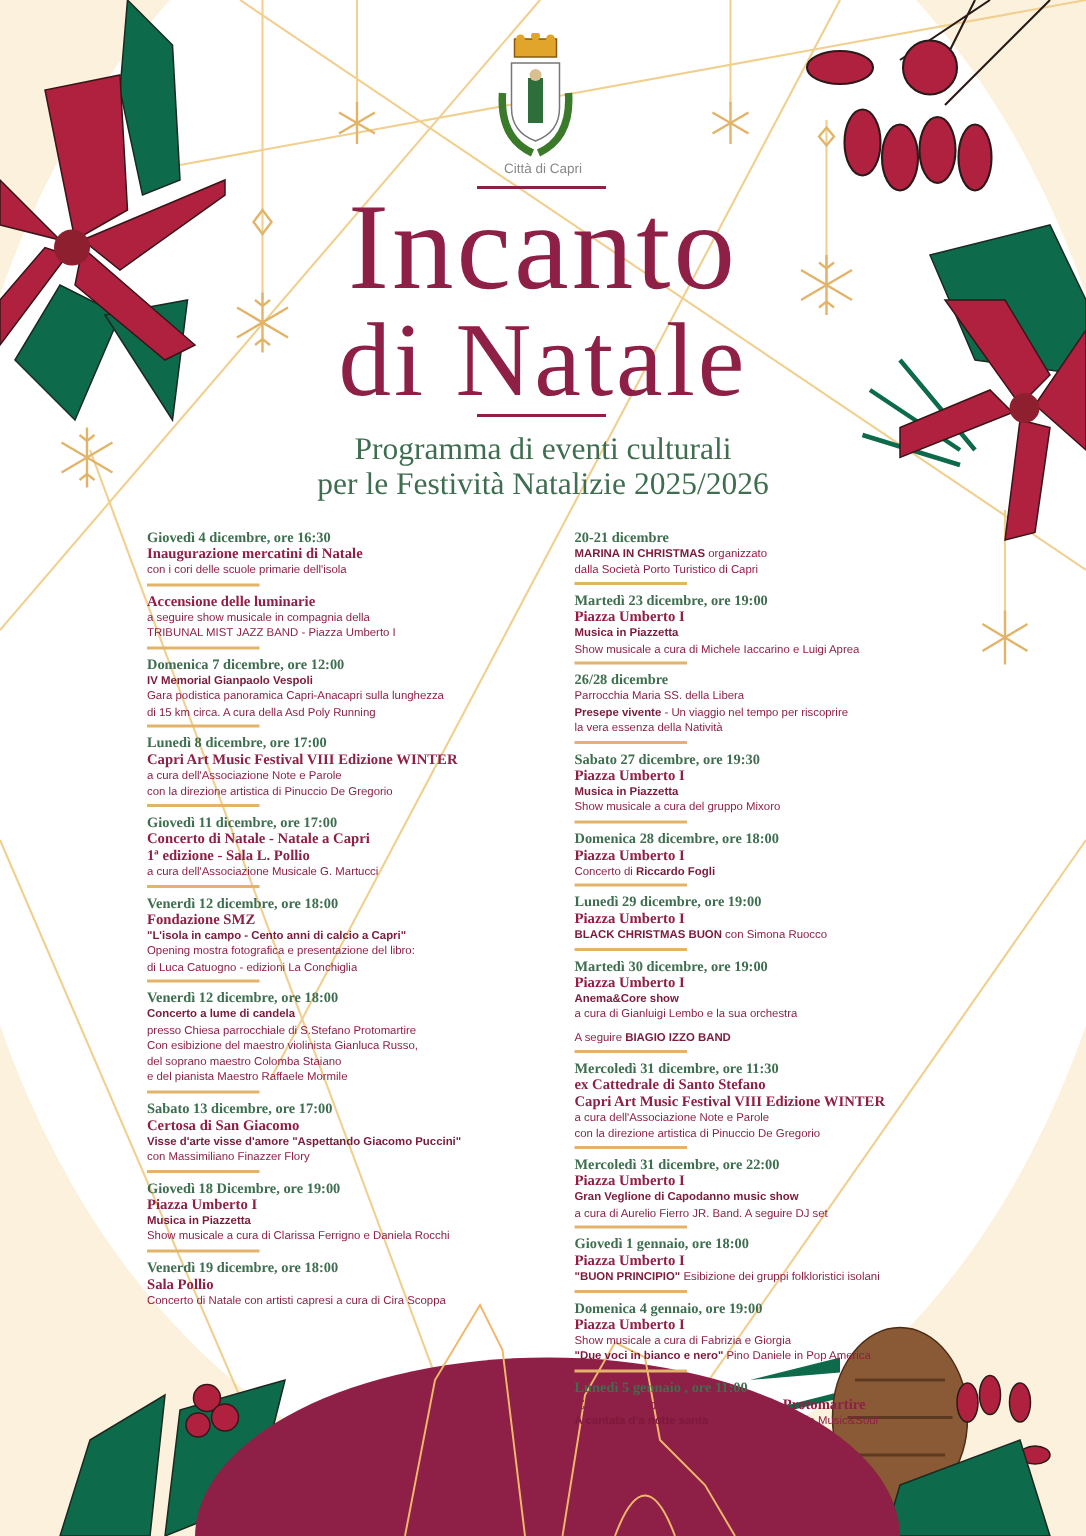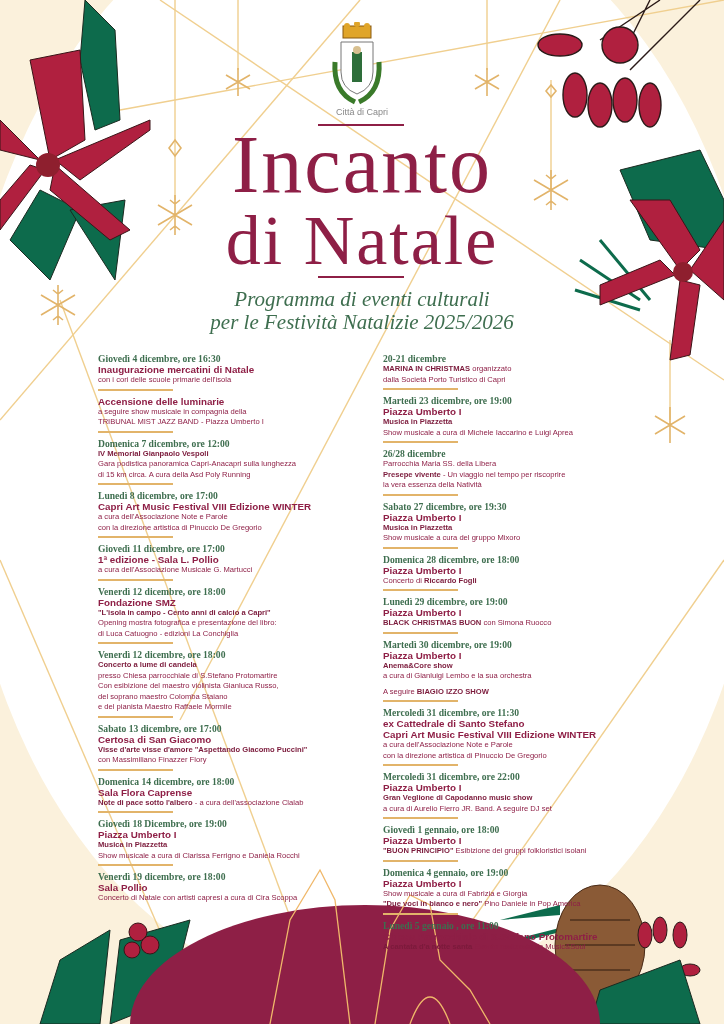--- a/index.html
+++ b/index.html
@@ -31,32 +31,32 @@
   .title {
     position: absolute; left: 0; width: 724px; text-align: center;
     font-family: "Liberation Serif", "DejaVu Serif", serif;
     color: #8e1f46; letter-spacing: 2px;
   }
   .title.l1 { top: 120px; font-size: 82px; line-height: 90px; }
   .title.l2 { top: 196px; font-size: 70px; line-height: 90px; }
   .subtitle {
     position: absolute; left: 0; width: 724px; text-align: center;
     font-family: "Liberation Serif", "DejaVu Serif", serif;
-    font-style: italic; color: #3e6e4f; font-size: 21px; line-height: 23px;
+    color: #3e6e4f; font-size: 21px; line-height: 23px;
   }
   .col { position: absolute; top: 353px; }
   .col.left { left: 98px; width: 275px; }
   .col.right { left: 383px; width: 260px; }
   .ev { margin-bottom: 4px; }
   .ev .date {
     font-family: "Liberation Serif", serif; font-weight: bold;
     color: #3e6e4f; font-size: 9.6px; line-height: 11px;
   }
   .ev .place {
-    font-family: Liberation Sans, sans-serif; font-weight: bold;
+    font-family: Liberation Serif, serif; font-weight: bold;
     color: #8e1f46; font-size: 9.8px; line-height: 11px;
   }
   .ev .line {
     font-family: "Liberation Sans", sans-serif;
     color: #8e1f46; font-size: 7.6px; line-height: 10.5px;
   }
   .ev .line b { font-weight: bold; color: #7b1a3b; }
   .sep { width: 75px; height: 2px; background: #e2b46a; margin: 3px 0 5px 0; }
   .bottom-disc {
     position: absolute; left: 130px; top: 905px; width: 470px; height: 240px;
@@ -209,20 +209,21 @@
     </div>
     <div class="ev">
       <div class="date">Lunedì 8 dicembre, ore 17:00</div>
       <div class="place">Capri Art Music Festival VIII Edizione WINTER</div>
       <div class="line">a cura dell'Associazione Note e Parole</div>
       <div class="line">con la direzione artistica di Pinuccio De Gregorio</div>
       <div class="sep"></div>
     </div>
     <div class="ev">
       <div class="date">Giovedì 11 dicembre, ore 17:00</div>
+      <div class="place">Concerto di Natale - Natale a Capri</div>
       <div class="place">1ª edizione - Sala L. Pollio</div>
       <div class="line">a cura dell'Associazione Musicale G. Martucci</div>
       <div class="sep"></div>
     </div>
     <div class="ev">
       <div class="date">Venerdì 12 dicembre, ore 18:00</div>
       <div class="place">Fondazione SMZ</div>
       <div class="line"><b>"L'isola in campo - Cento anni di calcio a Capri"</b></div>
       <div class="line">Opening mostra fotografica e presentazione del libro:</div>
       <div class="line">di Luca Catuogno - edizioni La Conchiglia</div>
@@ -238,26 +239,20 @@
       <div class="sep"></div>
     </div>
     <div class="ev">
       <div class="date">Sabato 13 dicembre, ore 17:00</div>
       <div class="place">Certosa di San Giacomo</div>
       <div class="line"><b>Visse d'arte visse d'amore "Aspettando Giacomo Puccini"</b></div>
       <div class="line">con Massimiliano Finazzer Flory</div>
       <div class="sep"></div>
     </div>
     <div class="ev">
-      <div class="date">Domenica 14 dicembre, ore 18:00</div>
-      <div class="place">Sala Flora Caprense</div>
-      <div class="line"><b>Note di pace sotto l'albero</b> - a cura dell'associazione Clalab</div>
-      <div class="sep"></div>
-    </div>
-    <div class="ev">
       <div class="date">Giovedì 18 Dicembre, ore 19:00</div>
       <div class="place">Piazza Umberto I</div>
       <div class="line"><b>Musica in Piazzetta</b></div>
       <div class="line">Show musicale a cura di Clarissa Ferrigno e Daniela Rocchi</div>
       <div class="sep"></div>
     </div>
     <div class="ev">
       <div class="date">Venerdì 19 dicembre, ore 18:00</div>
       <div class="place">Sala Pollio</div>
       <div class="line">Concerto di Natale con artisti capresi a cura di Cira Scoppa</div>
@@ -301,21 +296,21 @@
       <div class="date">Lunedì 29 dicembre, ore 19:00</div>
       <div class="place">Piazza Umberto I</div>
       <div class="line"><b>BLACK CHRISTMAS BUON</b> con Simona Ruocco</div>
       <div class="sep"></div>
     </div>
     <div class="ev">
       <div class="date">Martedì 30 dicembre, ore 19:00</div>
       <div class="place">Piazza Umberto I</div>
       <div class="line"><b>Anema&amp;Core show</b></div>
       <div class="line">a cura di Gianluigi Lembo e la sua orchestra</div>
-      <div class="line" style="margin-top: 5px;">A seguire <b>BIAGIO IZZO SHOW</b></div>
+      <div class="line" style="margin-top: 5px;">A seguire <b>BIAGIO IZZO BAND</b></div>
       <div class="sep"></div>
     </div>
     <div class="ev">
       <div class="date">Mercoledì 31 dicembre,  ore 11:30</div>
       <div class="place">ex Cattedrale di Santo Stefano</div>
       <div class="place">Capri Art Music Festival VIII Edizione WINTER</div>
       <div class="line">a cura dell'Associazione Note e Parole</div>
       <div class="line">con la direzione artistica di Pinuccio De Gregorio</div>
       <div class="sep"></div>
     </div>

